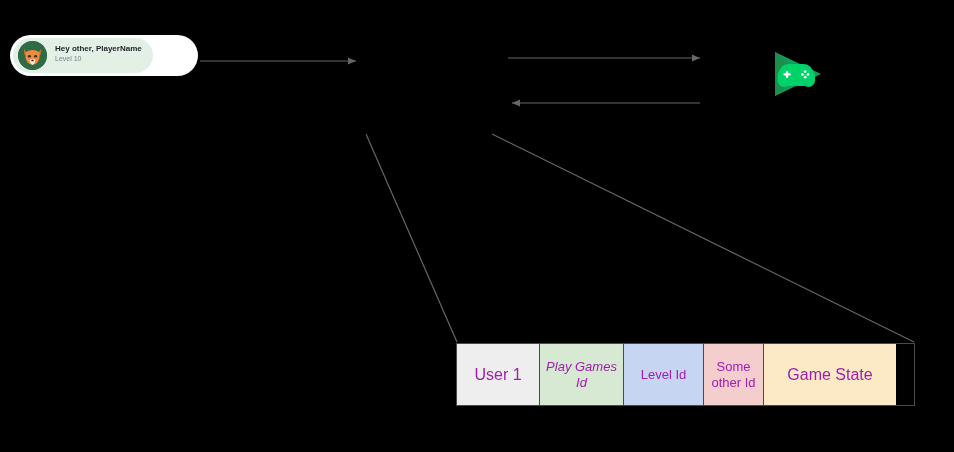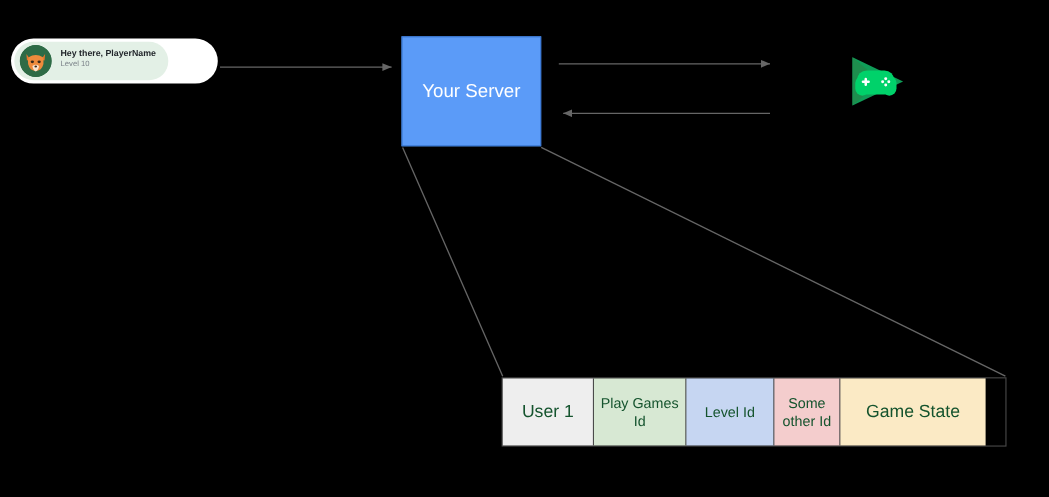--- a/index.html
+++ b/index.html
@@ -118,27 +118,27 @@
     box-sizing: border-box;
     border: 1px solid #4a4a4a;
   }
   .cell {
     box-sizing: border-box;
     border-right: 1px solid #4a4a4a;
     display: flex;
     align-items: center;
     justify-content: center;
     text-align: center;
-    color: #14532d;
+    color: #a21caf;
     padding: 12px 4px;
     line-height: 16px;
   }
   .cell:last-child { border-right: none; text-align: center; }
   .cell-user    { width: 83px;  background: #eeeeee; font-size: 16px; }
-  .cell-pgid    { width: 84px;  background: #d7e8d3; font-size: 13px; }
+  .cell-pgid    { width: 84px;  background: #d7e8d3; font-size: 13px; font-style: italic; }
   .cell-social  { width: 80px;  background: #c6d6f2; font-size: 13px; }
   .cell-other   { width: 60px;  background: #f4cdcd; font-size: 13px; }
   .cell-state   { width: 132px; background: #fbeac5; font-size: 16px; }
 </style>
 </head>
 <body>
 
 <div id="canvas">
 
   <svg class="lines" viewBox="0 0 954 452" width="954" height="452">
@@ -170,29 +170,26 @@
           <path d="M6 8 L9.5 13 L6.5 14 Z" fill="#e8762c"></path>
           <path d="M23 8 L19.5 13 L22.5 14 Z" fill="#e8762c"></path>
           <path d="M8 11 Q14.5 7 21 11 Q23 17 19 22 Q14.5 25 10 22 Q6 17 8 11 Z" fill="#ef8b3c"></path>
           <path d="M11.5 19 Q14.5 16.5 17.5 19 Q17 23 14.5 24 Q12 23 11.5 19 Z" fill="#fbe4cf"></path>
           <ellipse cx="11.4" cy="15.2" rx="1.5" ry="1.2" fill="#3a2a1c"></ellipse>
           <ellipse cx="17.6" cy="15.2" rx="1.5" ry="1.2" fill="#3a2a1c"></ellipse>
           <ellipse cx="14.5" cy="19.4" rx="1.2" ry="0.9" fill="#3a2a1c"></ellipse>
         </svg>
       </div>
       <div class="player-text">
-        <div class="player-greeting">Hey there, PlayerName</div>
+        <div class="player-greeting">Hey other, PlayerName</div>
         <div class="player-level">Level 10</div>
       </div>
     </div>
   </div>
 
-  <div class="server-box">
-    <span class="server-label">Your Server</span>
-  </div>
 
   <div class="play-games-icon">
     <svg width="58" height="48" viewBox="0 0 58 48">
       <path d="M4 2 L50 24 L4 46 Z" fill="#0f9d58"></path>
       <path d="M4 2 L30 24 L4 46 Z" fill="#1e8e4e"></path>
       <g>
         <rect x="8" y="14" width="34" height="22" rx="9" fill="#00d26a"></rect>
         <rect x="6.5" y="19" width="13" height="18" rx="6.5" fill="#00d26a"></rect>
         <rect x="31" y="19" width="13" height="18" rx="6.5" fill="#00d26a"></rect>
         <rect x="12.4" y="23.2" width="7.4" height="2.3" rx="1.1" fill="#ffffff"></rect>

